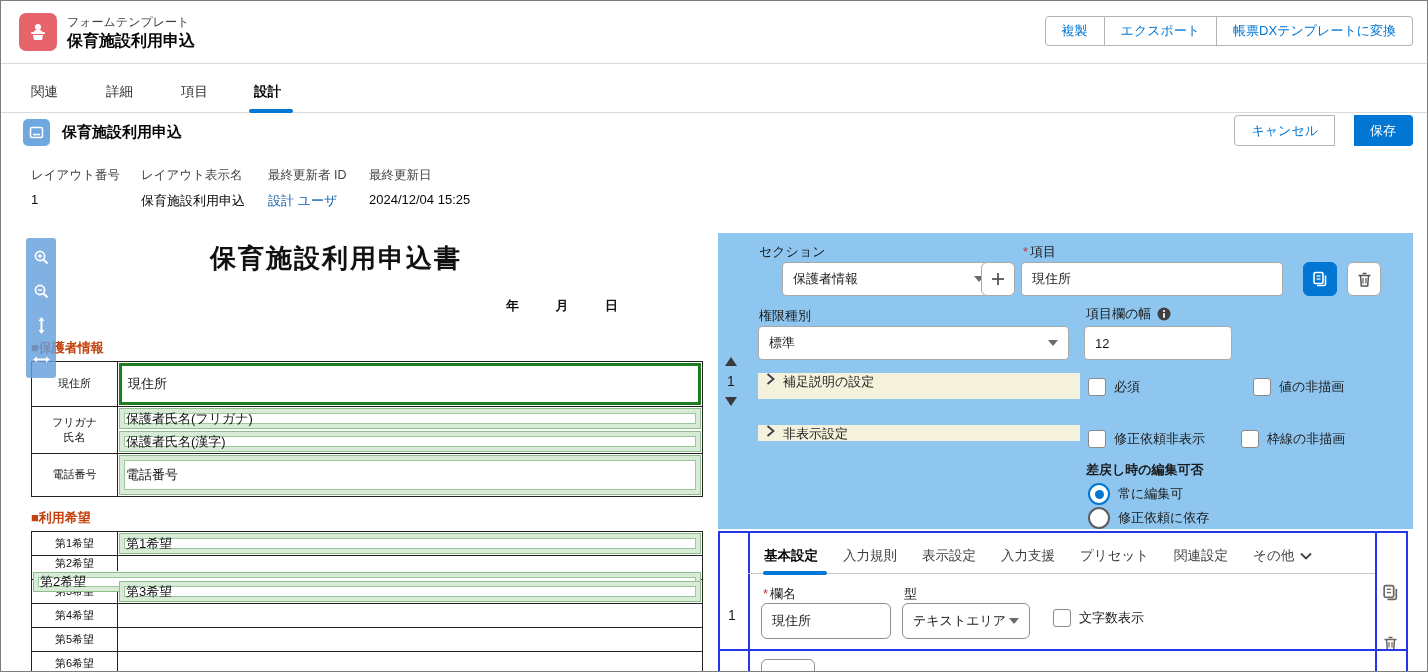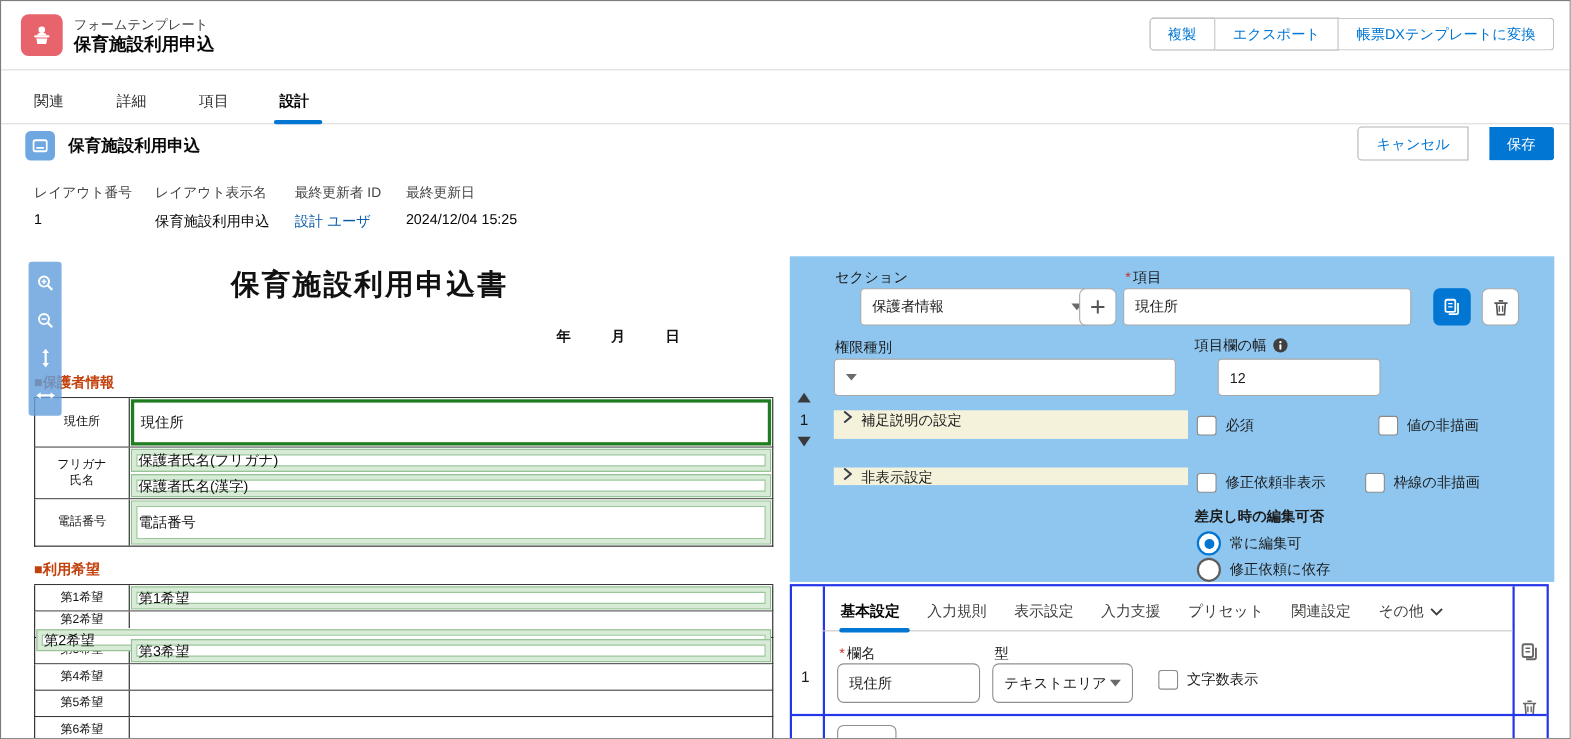--- a/index.html
+++ b/index.html
@@ -280,31 +280,32 @@
       <line x1="2.5" y1="4.5" x2="14.5" y2="4.5" stroke="#555" stroke-width="1.5"></line>
       <line x1="6.5" y1="2.5" x2="10.5" y2="2.5" stroke="#555" stroke-width="1.5"></line>
       <path d="M4.5 4.5 L5.3 15 L11.7 15 L12.5 4.5" fill="none" stroke="#555" stroke-width="1.5"></path>
       <line x1="7" y1="7" x2="7" y2="12.5" stroke="#555" stroke-width="1.2"></line>
       <line x1="10" y1="7" x2="10" y2="12.5" stroke="#555" stroke-width="1.2"></line>
     </svg>
   </div>
 
   <div class="abs ins-label" style="left:758px;top:306px;">権限種別</div>
   <div class="abs fld" style="left:757px;top:325px;width:311px;height:34px;">
+    <span class="txt">標準</span>
     <span class="caret"></span>
   </div>
   <div class="abs ins-label flex" style="left:1085px;top:304px;gap:6px;">
     <span>項目欄の幅</span>
     <svg width="14" height="14" viewBox="0 0 14 14">
       <circle cx="7" cy="7" r="6.5" fill="#3f3f3f"></circle>
       <circle cx="7" cy="4" r="1.1" fill="#fff"></circle>
       <rect x="6.1" y="6" width="1.8" height="5" rx="0.9" fill="#fff"></rect>
     </svg>
   </div>
-  <div class="abs fld" style="left:1083px;top:325px;width:148px;height:34px;margin-left:23px;">
+  <div class="abs fld" style="left:1083px;top:325px;width:148px;height:34px;">
     <span class="txt">12</span>
   </div>
 
   <div class="abs cream" style="left:757px;top:372px;width:322px;height:26px;">
     <svg width="9" height="12" viewBox="0 0 9 12">
         <polyline points="1.5,1 7.5,6 1.5,11" fill="none" stroke="#3a3a4a" stroke-width="1.8"></polyline>
       </svg>
     <span>補足説明の設定</span>
   </div>
   <div class="abs cream" style="left:757px;top:424px;width:322px;height:16px;">

